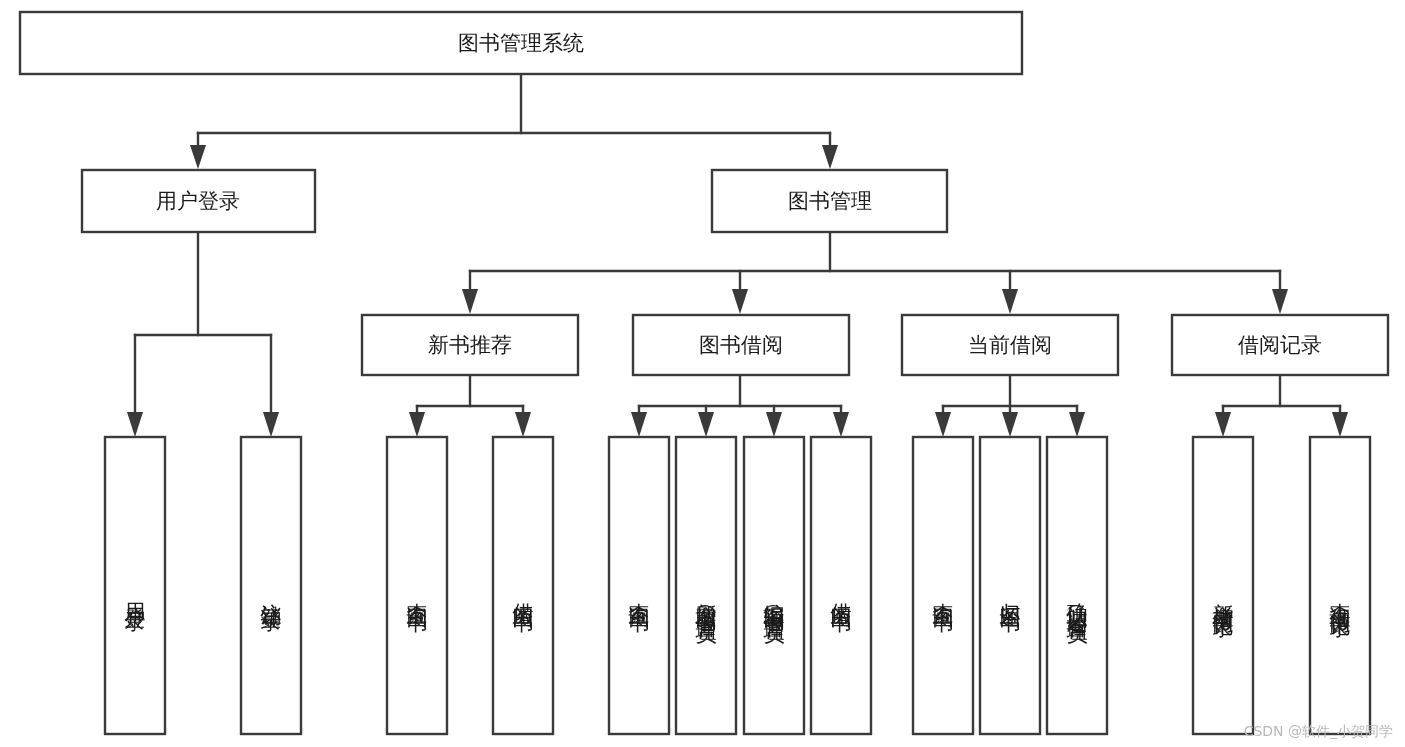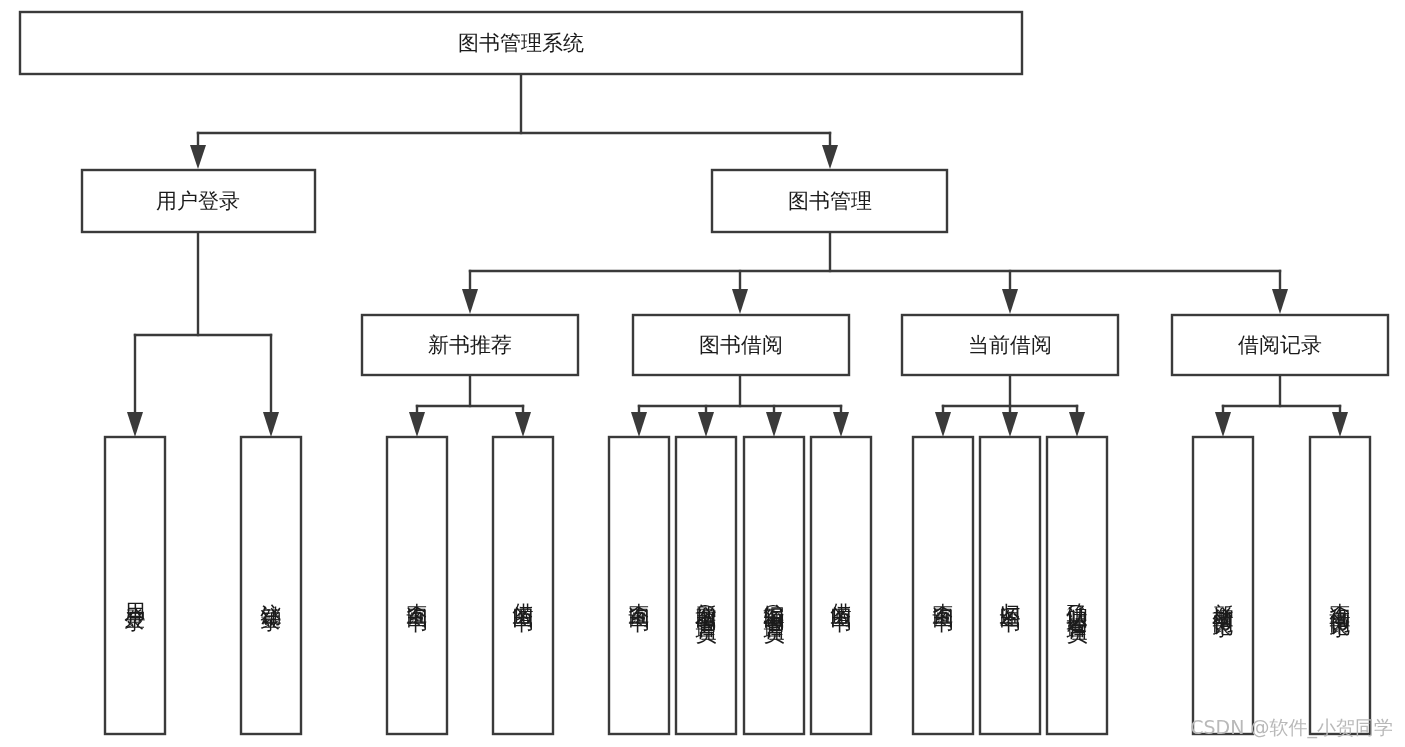--- a/index.html
+++ b/index.html
@@ -54,21 +54,21 @@
     writing-mode: vertical-rl;
     text-orientation: upright;
     letter-spacing: 3px;
     dominant-baseline: central;
   }
   .watermark-text {
     position: absolute;
     right: 12px;
     bottom: 6px;
     font-family: "DejaVu Sans", "Liberation Sans", sans-serif;
-    font-size: 19px;
+    font-size: 14px;
     color: #b9b9b9;
     white-space: nowrap;
     pointer-events: none;
   }
 </style>
 </head>
 <body>
 
 <div id="diagram-root">
   <svg class="diagram-canvas" viewBox="0 0 1405 747" xmlns="http://www.w3.org/2000/svg">

